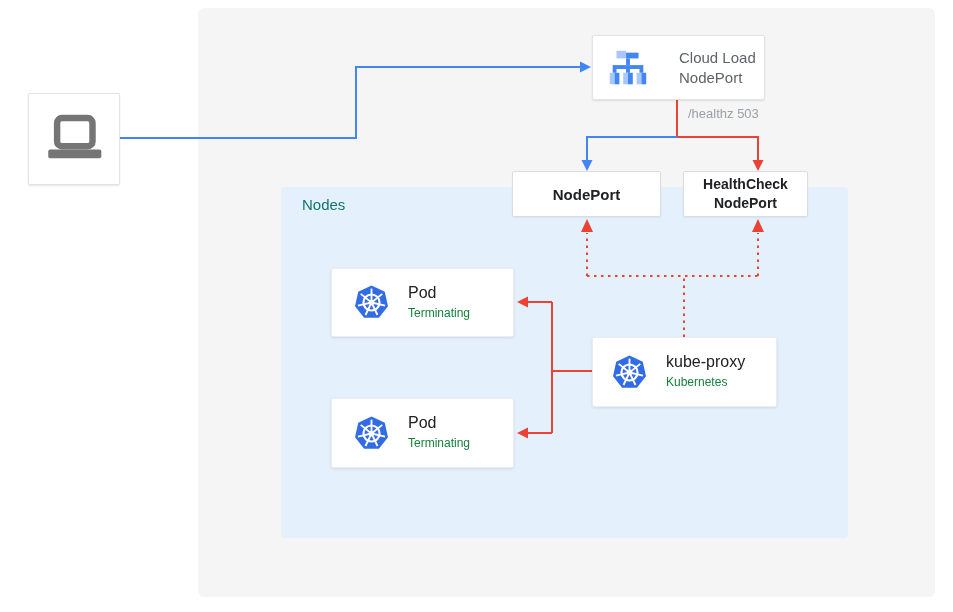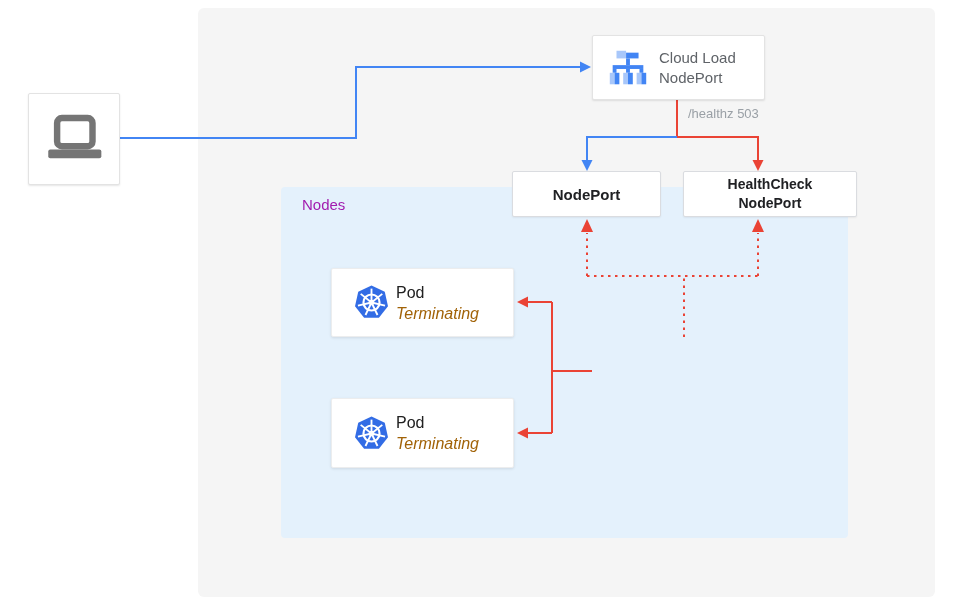--- a/index.html
+++ b/index.html
@@ -10,51 +10,51 @@
   .abs{position:absolute;}
   #gray-panel{
     left:198px;top:8px;width:737px;height:589px;
     background:#F5F5F5;border-radius:6px;
   }
   #nodes-panel{
     left:281px;top:187px;width:567px;height:351px;
     background:#E4F1FC;border-radius:4px;
   }
   #nodes-label{
-    left:302px;top:196px;font-size:15px;color:#a21caf;
+    left:302px;top:196px;font-size:15px;color:#0f766e;
   }
   .card{
     background:#ffffff;border:1px solid #E3E3E3;border-radius:2px;
     box-shadow:0 1px 2px rgba(0,0,0,0.10);
     display:flex;align-items:center;box-sizing:border-box;
   }
   #laptop-box{left:28px;top:93px;width:92px;height:92px;justify-content:center;}
-  #cloud-lb-box{left:592px;top:35px;width:173px;height:65px;padding-left:12px;gap:8px;}
+  #cloud-lb-box{left:592px;top:35px;width:173px;height:65px;padding-left:12px;gap:28px;}
   .lb-text{font-size:15px;line-height:20px;color:#5F6368;}
   #healthz-label{
     left:688px;top:106px;font-size:13px;font-weight:normal;color:#9AA0A6;
   }
   .port-box{
     background:#ffffff;border:1px solid #DADCE0;border-radius:2px;
     display:flex;flex-direction:column;align-items:center;justify-content:center;
     box-sizing:border-box;font-weight:bold;color:#202124;text-align:center;
     box-shadow:0 1px 2px rgba(0,0,0,0.06);
   }
   #nodeport-box{left:512px;top:171px;width:149px;height:46px;font-size:15px;}
-  #healthcheck-box{left:683px;top:171px;width:174px;height:46px;font-size:14px;line-height:19px;}
+  #healthcheck-box{left:683px;top:171px;width:125px;height:46px;font-size:14px;line-height:19px;}
   .svc-card{
     background:#ffffff;border:1px solid #ECEDEE;border-radius:2px;
     box-shadow:0 1px 3px rgba(0,0,0,0.10);
-    display:flex;align-items:center;box-sizing:border-box;gap:6px;
+    display:flex;align-items:center;box-sizing:border-box;gap:18px;
   }
   #pod1-box{left:331px;top:268px;width:183px;height:69px;padding-left:21px;}
   #pod2-box{left:331px;top:398px;width:183px;height:70px;padding-left:21px;}
   #kube-proxy-box{left:592px;top:337px;width:185px;height:70px;padding-left:18px;}
   .svc-title{font-size:16px;color:#212121;line-height:21px;}
-  .svc-sub{font-size:16px;color:#a16207;line-height:21px;font-style:italic;}
+  .svc-sub{font-size:12px;color:#15803d;line-height:21px;}
   #connectors{left:0;top:0;pointer-events:none;}
   .layer0{z-index:0;} .layer1{z-index:1;} .layer2{z-index:2;} .layer3{z-index:3;}
 </style>
 </head>
 <body>
 
 <div id="stage">
 
   <div class="abs layer0" id="gray-panel"></div>
   <div class="abs layer1" id="nodes-panel"></div>
@@ -165,14 +165,34 @@
       </g>
       <circle cx="12" cy="12" r="5.2" fill="none" stroke="#ffffff" stroke-width="1.4"></circle>
       <circle cx="12" cy="12" r="1.8" fill="#ffffff"></circle>
     </svg>
     <div>
       <div class="svc-title">Pod</div>
       <div class="svc-sub">Terminating</div>
     </div>
   </div>
 
+  <div class="abs svc-card layer3" id="kube-proxy-box">
+    <svg width="37" height="37" viewBox="0 0 24 24">
+      <polygon points="12,1 20.6,5.1 22.7,14.5 16.8,21.9 7.2,21.9 1.3,14.5 3.4,5.1" fill="#326CE5"></polygon>
+      <g stroke="#ffffff" stroke-width="1.2">
+        <line x1="12" y1="12" x2="12" y2="3"></line>
+          <line x1="12" y1="12" x2="19" y2="6.4"></line>
+        <line x1="12" y1="12" x2="20.8" y2="14"></line>
+          <line x1="12" y1="12" x2="15.9" y2="20.1"></line>
+        <line x1="12" y1="12" x2="8.1" y2="20.1"></line>
+          <line x1="12" y1="12" x2="3.2" y2="14"></line>
+        <line x1="12" y1="12" x2="5" y2="6.4"></line>
+      </g>
+      <circle cx="12" cy="12" r="5.2" fill="none" stroke="#ffffff" stroke-width="1.4"></circle>
+      <circle cx="12" cy="12" r="1.8" fill="#ffffff"></circle>
+    </svg>
+    <div>
+      <div class="svc-title">kube-proxy</div>
+      <div class="svc-sub">Kubernetes</div>
+    </div>
+  </div>
 
 </div>
 
 </body></html>

